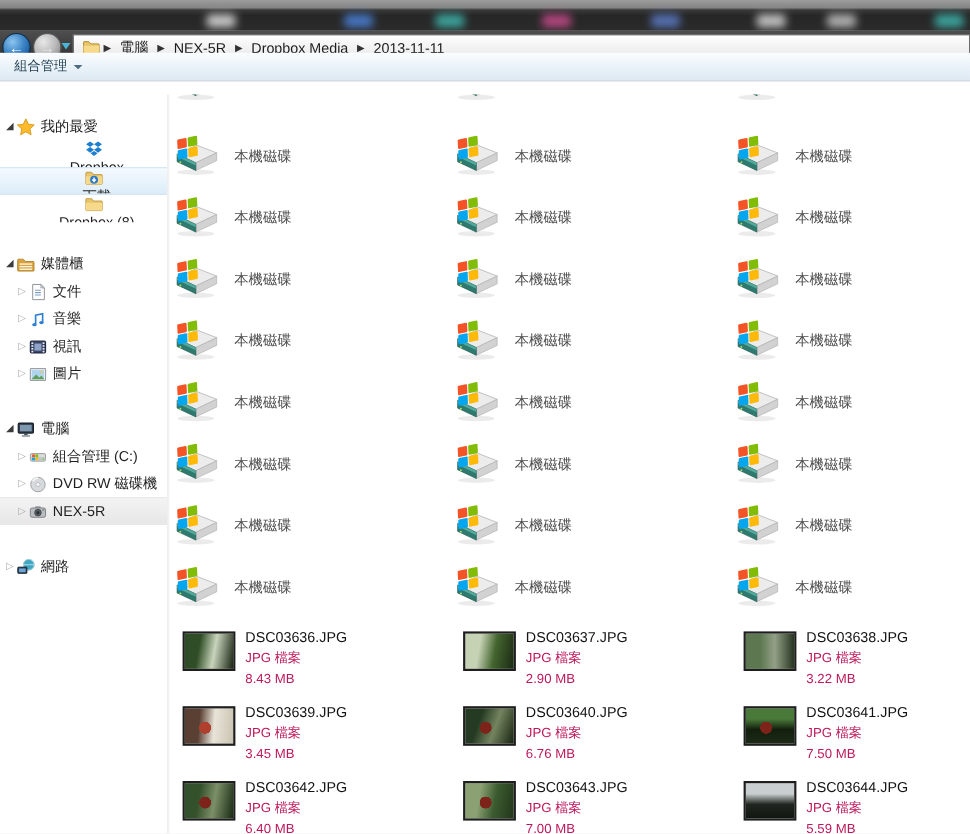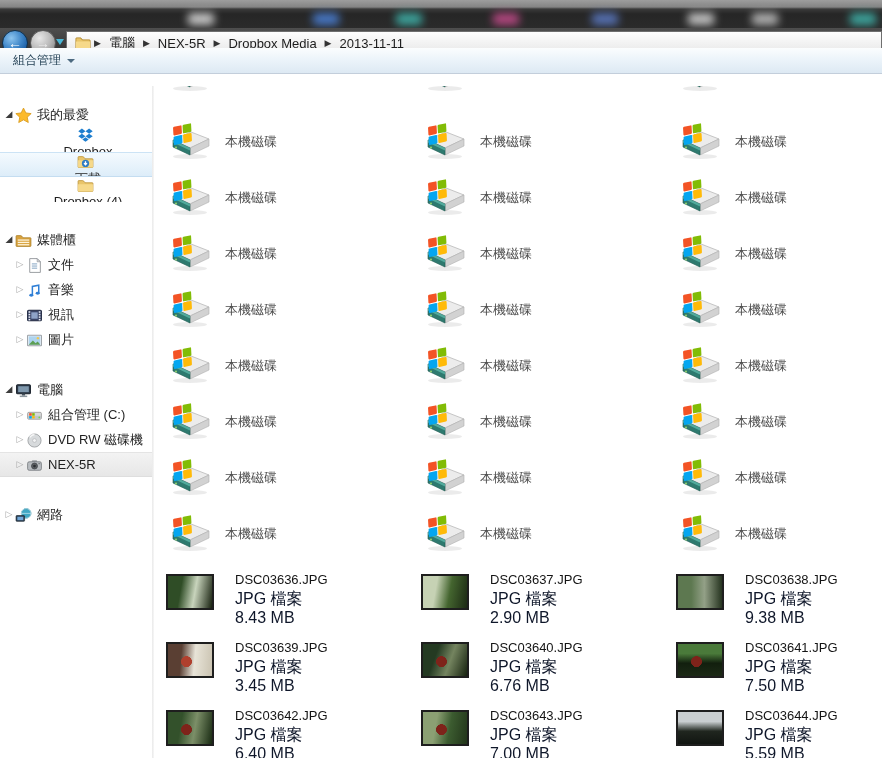--- a/index.html
+++ b/index.html
@@ -53,32 +53,32 @@
   .side-row.child-fav { padding-left:24px;flex-direction:column; }
   .side-row.child { padding-left:14px; }
   .sicon { width:17px; height:16px; margin-right:5px; flex:0 0 17px; }
   .slabel { white-space:nowrap; overflow:hidden; }
   .side-row.selected { background:linear-gradient(#f4fafe,#ddedf9); border-top:1px solid #cce3f5; border-bottom:1px solid #c4ddf1;justify-content:space-between; }
   .side-row.current  { background:linear-gradient(#f3f3f3,#e7e7e7); border-top:1px solid #e4e4e4; border-bottom:1px solid #dedede; }
 
   
   .partial-row { height:16px; overflow:hidden; }
   .partial-row .drive-grid { margin-top:-40px; }
-  .drive-grid { display:grid; grid-template-columns:repeat(3,255px); padding-left:12px; }
+  .drive-grid { display:grid; grid-template-columns:repeat(3,255px); padding-left:0; }
   .drive-item { height:56px; display:flex; align-items:center; }
   .drive-item svg { flex:0 0 46px; }
   .drive-label { margin-left:13px; font-size:13px; color:#4d4d4d; }
   .drive-rows { margin-top:12px; }
 
   .file-grid { display:grid; grid-template-columns:repeat(3,255px); padding-left:12px; margin-top:8px; }
   .file-item { height:68px; display:flex; align-items:flex-start; }
   .thumb { width:48px; height:36px; margin-top:4px; border:2px solid #1e1e1e; flex:0 0 48px; }
-  .file-text { margin-left:21px; line-height:19px; }
+  .file-text { margin-left:9px; line-height:19px; }
   .file-name { font-size:13px; color:#141414; }
-  .file-meta { font-size:16px; color:#0f172a; }
+  .file-meta { font-size:12px; color:#be185d; }
 </style>
 </head>
 <body>
 
 <div class="screen">
 
   <div class="behind">
       <span class="dot" style="left: 188px; background: rgb(216, 216, 216);"></span>
       <span class="dot" style="left: 313px; background: rgb(74, 127, 212);"></span>
       <span class="dot" style="left: 396px; background: rgb(63, 176, 168);"></span>
@@ -154,21 +154,21 @@
           </span>
           <span class="slabel">下載</span>
         </div>
         <div class="side-row child-fav">
           <span class="sicon">
             <svg viewBox="0 0 16 16">
                 <path d="M1,4.5 L1,13 Q1,13.6 1.6,13.6 L14.4,13.6 Q15,13.6 15,13 L15,6 Q15,5.4 14.4,5.4 L7.5,5.4 L6.3,3.8 Q6,3.4 5.4,3.4 L1.6,3.4 Q1,3.4 1,4z" fill="#e9c56a" stroke="#b98f33" stroke-width="0.7"></path>
                 <path d="M1,6.8 L15,6.8 L15,13 Q15,13.6 14.4,13.6 L1.6,13.6 Q1,13.6 1,13z" fill="#f6d98a"></path>
               </svg>
           </span>
-          <span class="slabel">Dropbox (4)</span>
+          <span class="slabel">Dropbox (8)</span>
         </div>
       </div>
 
       <div class="side-section">
         <div class="side-row header">
           <span class="tri tri-exp">◢</span>
           <span class="sicon">
             <svg viewBox="0 0 16 16">
                 <path d="M1,4.5 L1,13 Q1,13.6 1.6,13.6 L14.4,13.6 Q15,13.6 15,13 L15,6 Q15,5.4 14.4,5.4 L7.5,5.4 L6.3,3.8 Q6,3.4 5.4,3.4 L1.6,3.4 Q1,3.4 1,4z" fill="#d8a23e" stroke="#a87e26" stroke-width="0.7"></path>
                 <rect x="2.6" y="7" width="10.8" height="1.2" fill="#fdf3da"></rect>
@@ -789,21 +789,21 @@
       <div class="file-name">DSC03637.JPG</div>
       <div class="file-meta">JPG 檔案</div>
       <div class="file-meta">2.90 MB</div>
     </div>
   </div>
           <div class="file-item">
     <div class="thumb" style="background: linear-gradient(90deg, rgb(93, 120, 80) 0%, rgb(93, 120, 80) 30%, rgb(147, 160, 135) 60%, rgb(38, 52, 32) 100%);"></div>
     <div class="file-text">
       <div class="file-name">DSC03638.JPG</div>
       <div class="file-meta">JPG 檔案</div>
-      <div class="file-meta">9.38 MB</div>
+      <div class="file-meta">3.22 MB</div>
     </div>
   </div>
           <div class="file-item">
     <div class="thumb" style="background: radial-gradient(circle at 42% 55%, rgb(176, 64, 46) 0px, rgb(176, 64, 46) 17%, rgba(0, 0, 0, 0) 18%), linear-gradient(95deg, rgb(90, 63, 51) 0%, rgb(90, 63, 51) 30%, rgb(232, 228, 216) 60%, rgb(202, 195, 177) 100%);"></div>
     <div class="file-text">
       <div class="file-name">DSC03639.JPG</div>
       <div class="file-meta">JPG 檔案</div>
       <div class="file-meta">3.45 MB</div>
     </div>
   </div>

